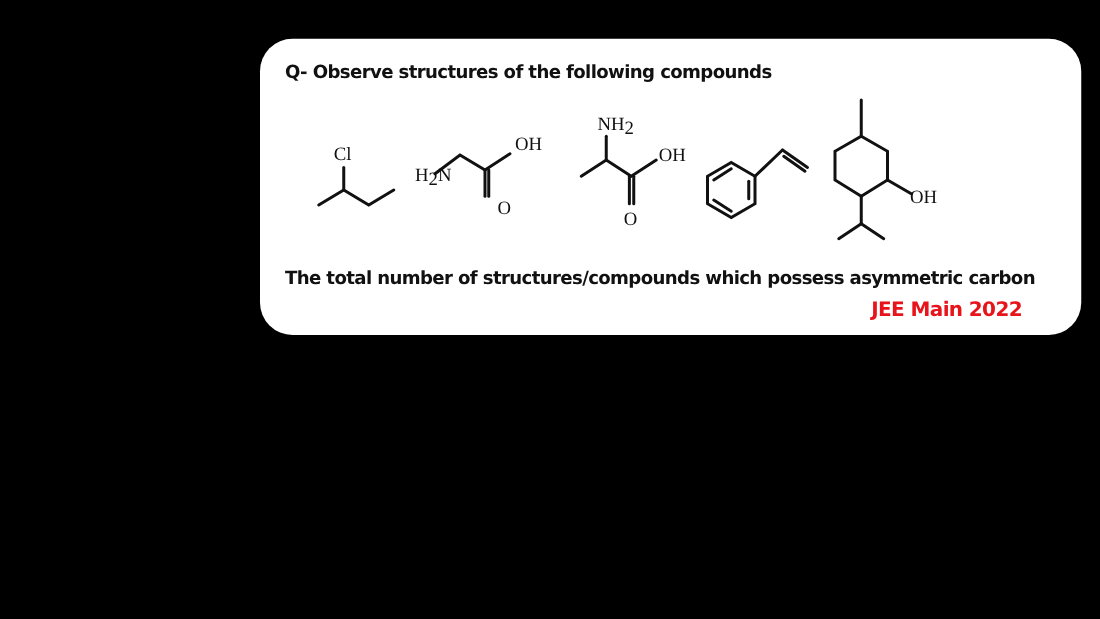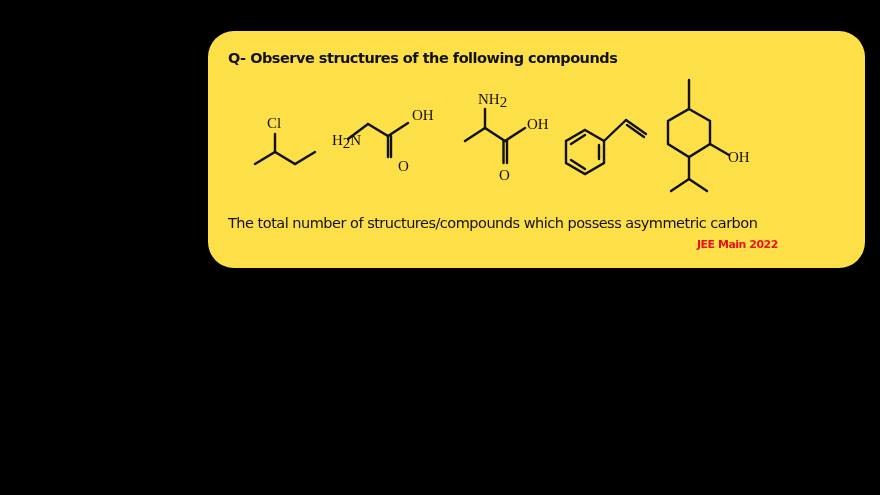--- a/index.html
+++ b/index.html
@@ -1,25 +1,25 @@
 <!DOCTYPE html>
 <html><head>
 <meta charset="utf-8">
 <style>
   html, body { margin:0; padding:0; }
   body { width:880px; height:495px; background:#000; position:relative; overflow:hidden;
          font-family:"DejaVu Sans", sans-serif; }
   .card { position:absolute; left:208px; top:31px; width:657px; height:237px;
-          background:#fde047; border-radius:26px; }
+          background:#ffffff; border-radius:26px; }
   .q-title { position:absolute; left:20px; top:19px; font-size:14.5px; font-weight:bold;
              color:#111; letter-spacing:-0.5px; white-space:nowrap; }
   .structures { position:absolute; left:0; top:0; width:657px; height:237px; }
-  .q-body { position:absolute; left:20px; top:177px; font-size:14.5px; font-weight:normal;
+  .q-body { position:absolute; left:20px; top:177px; font-size:14.5px; font-weight:bold;
             color:#111; letter-spacing:-0.5px; white-space:nowrap; line-height:31px; }
-  .badge { position:absolute; left:489px; top:207px; font-size:11px; font-weight:bold;
+  .badge { position:absolute; left:489px; top:207px; font-size:16px; font-weight:bold;
            letter-spacing:-0.5px; white-space:nowrap; }
   svg text { font-family:"Liberation Serif", serif; font-size:15px; fill:#111; }
 </style>
 </head>
 <body>
 
 <div class="card">
   <div class="q-title">Q- Observe structures of the following compounds</div>
 
   <svg class="structures" viewBox="0 0 657 237">

